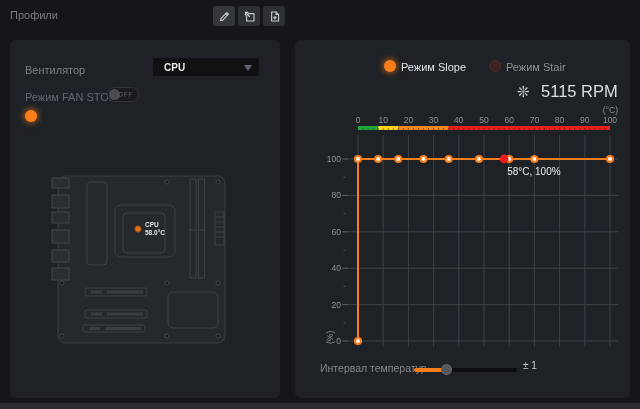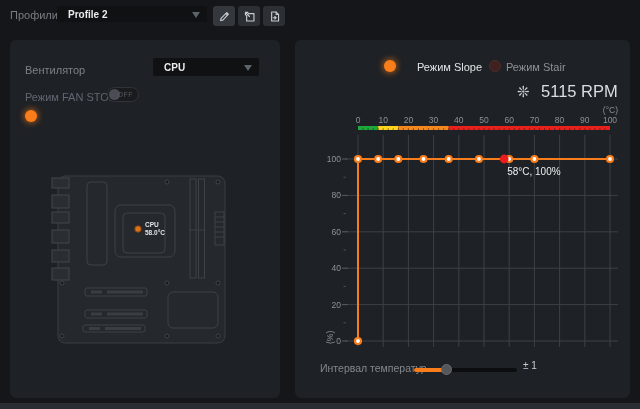--- a/index.html
+++ b/index.html
@@ -37,24 +37,20 @@
   .footer{position:absolute;left:0;top:403px;width:640px;height:6px;background:#2a2d31;}
   .mobo-stroke{fill:none;stroke:#3e4247;stroke-width:1;}
 </style>
 </head>
 <body>
 
 <div class="app">
 
   <div class="abs" id="topbar" style="left:0;top:0;width:640px;height:32px;">
     <span class="abs lbl" style="left:10px;top:9px;">Профили</span>
-    <div class="select" style="left:57px;top:6px;width:150px;height:16px;">
-      <span class="val">Profile 2</span>
-      <span class="caret"></span>
-    </div>
     <div class="iconbtn" style="left:213px;background:#34383d;">
       <svg width="13" height="13" viewBox="0 0 16 16">
         <path d="M10.8 3.2 l2 2 L6 12.4 l-2.8.6.6-2.8 Z"></path>
           <path d="M9.6 4.4 l2 2"></path>
       </svg>
     </div>
     <div class="iconbtn" style="left:238px;">
       <svg width="13" height="13" viewBox="0 0 16 16">
         <path d="M6.5 4.5 h7 v9 h-9 v-7"></path>
           <path d="M8 8 L3 3"></path>
@@ -135,21 +131,21 @@
           <circle cx="168" cy="109" r="2"></circle>
         <circle cx="12" cy="162" r="2"></circle>
           <circle cx="117" cy="162" r="2"></circle>
           <circle cx="168" cy="162" r="2"></circle>
       </g>
     </svg>
   </div>
 
   <div class="panel" style="left:295px;top:40px;width:335px;height:358px;">
     <span class="radio on" style="left:89px;top:20px;"></span>
-    <span class="rlabel" style="left:122px;top:21px;color:#e1e4e7;">Режим Slope</span>
+    <span class="rlabel" style="left:106px;top:21px;color:#e1e4e7;">Режим Slope</span>
     <span class="radio off" style="left:194px;top:20px;"></span>
     <span class="rlabel" style="left:211px;top:21px;color:#8d9196;">Режим Stair</span>
 
     <span class="abs" style="left:222px;top:43px;font-size:15px;color:#ccd1d5;">❊</span>
     <span class="abs" style="left:246px;top:42px;font-size:16.5px;color:#dbdfe2;">5115 RPM</span>
 
     <svg class="abs" id="plot" style="left:30px;top:64px;" width="300" height="252" viewBox="0 0 300 252">
         <line x1="33" y1="31" x2="33" y2="243" stroke="#3d4146" stroke-width="1"></line>
         <text x="33" y="19" text-anchor="middle" class="tick">0</text>
         <line x1="58.2" y1="31" x2="58.2" y2="243" stroke="#3d4146" stroke-width="1"></line>

